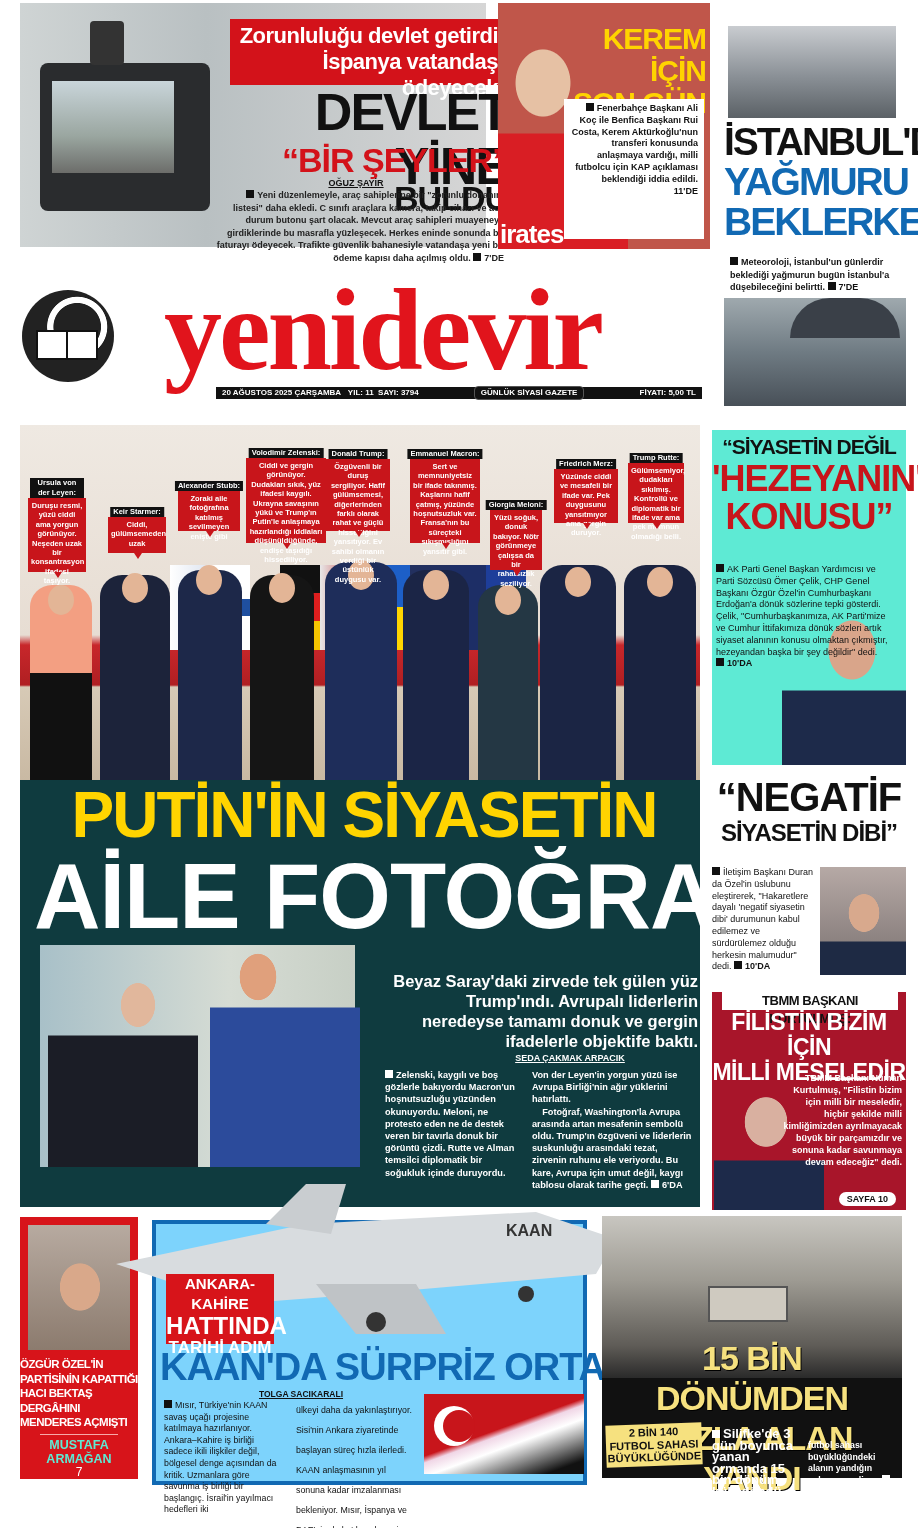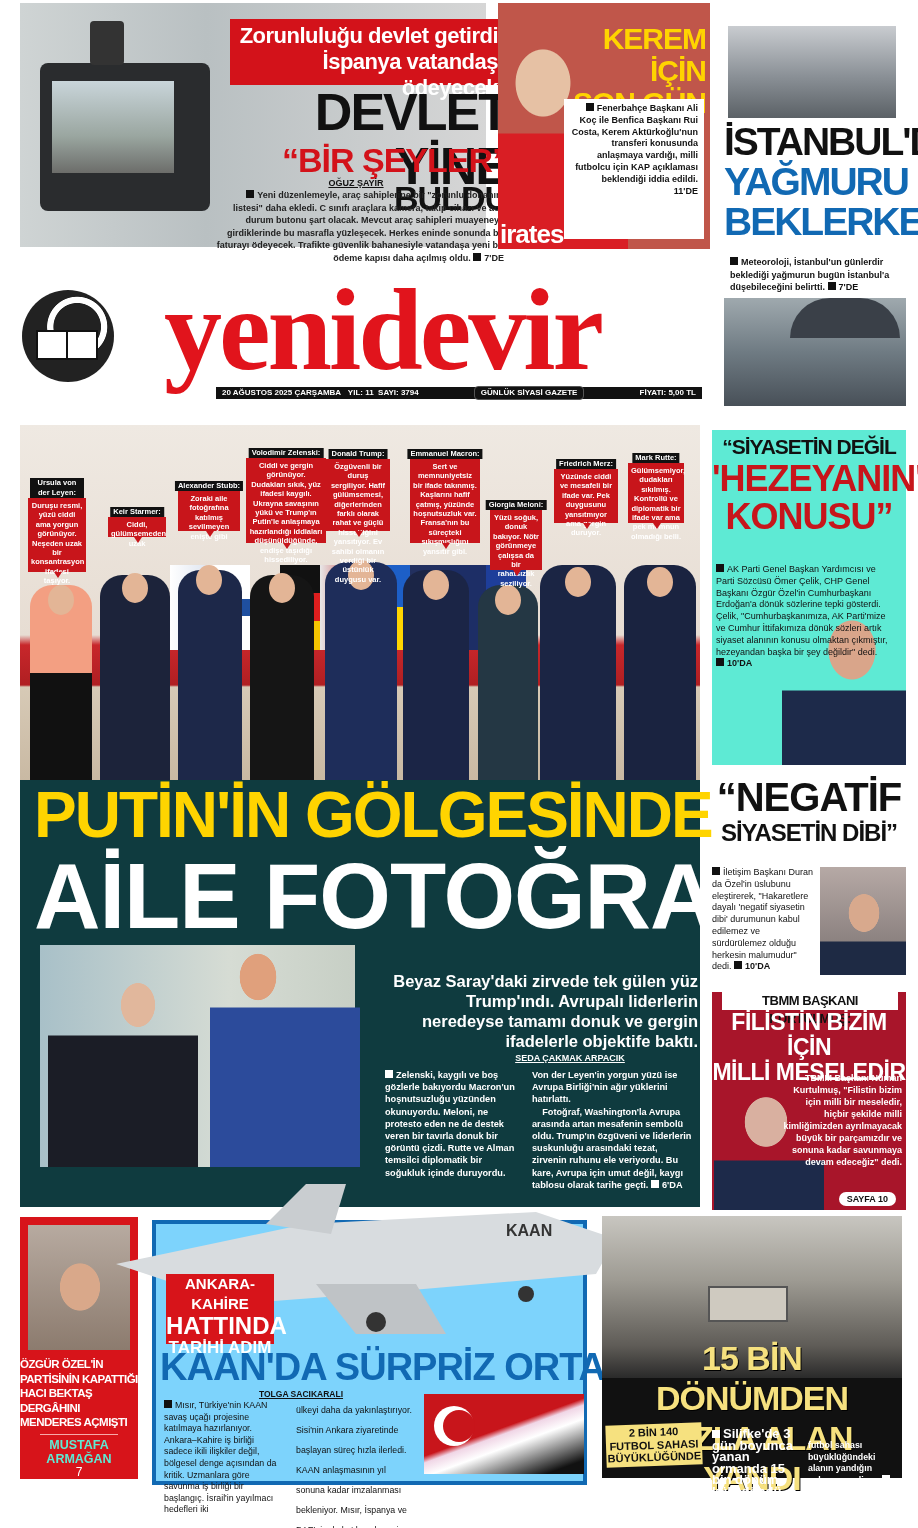--- a/index.html
+++ b/index.html
@@ -193,30 +193,30 @@
     <div class="head" style="left:102px;top:148px"></div>
     <div class="head" style="left:176px;top:140px"></div>
     <div class="head" style="left:249px;top:148px"></div>
     <div class="head" style="left:328px;top:135px"></div>
     <div class="head" style="left:403px;top:145px"></div>
     <div class="head" style="left:475px;top:160px"></div>
     <div class="head" style="left:545px;top:142px"></div>
     <div class="head" style="left:627px;top:142px"></div>
 
     <div class="callout" style="left:8px;top:73px;width:58px;height:74px"><span class="nm" style="top:-20px;line-height:10px;white-space:normal;width:54px">Ursula von der Leyen:</span><span>Duruşu resmi, yüzü ciddi ama yorgun görünüyor. Neşeden uzak bir konsantrasyon ifadesi taşıyor.</span></div>
-    <div class="callout" style="left:88px;top:92px;width:58px;height:20px"><span class="nm">Keir Starmer:</span><span>Ciddi, gülümsemeden uzak</span></div>
+    <div class="callout" style="left:88px;top:92px;width:58px;height:36px"><span class="nm">Keir Starmer:</span><span>Ciddi, gülümsemeden uzak</span></div>
     <div class="callout" style="left:158px;top:66px;width:62px;height:40px"><span class="nm">Alexander Stubb:</span><span>Zoraki aile fotoğrafına katılmış sevilmeyen enişte gibi</span></div>
     <div class="callout" style="left:226px;top:33px;width:80px;height:85px"><span class="nm">Volodimir Zelenski:</span><span>Ciddi ve gergin görünüyor. Dudakları sıkık, yüz ifadesi kaygılı. Ukrayna savaşının yükü ve Trump'ın Putin'le anlaşmaya hazırlandığı iddiaları düşünüldüğünde, endişe taşıdığı hissediliyor.</span></div>
     <div class="callout" style="left:306px;top:34px;width:64px;height:72px"><span class="nm">Donald Trump:</span><span>Özgüvenli bir duruş sergiliyor. Hafif gülümsemesi, diğerlerinden farklı olarak rahat ve güçlü hissettiğini yansıtıyor. Ev sahibi olmanın verdiği bir üstünlük duygusu var.</span></div>
     <div class="callout" style="left:390px;top:34px;width:70px;height:84px"><span class="nm">Emmanuel Macron:</span><span>Sert ve memnuniyetsiz bir ifade takınmış. Kaşlarını hafif çatmış, yüzünde hoşnutsuzluk var. Fransa'nın bu süreçteki sıkışmışlığını yansıtır gibi.</span></div>
     <div class="callout" style="left:470px;top:85px;width:52px;height:60px"><span class="nm">Giorgia Meloni:</span><span>Yüzü soğuk, donuk bakıyor. Nötr görünmeye çalışsa da bir rahatsızlık seziliyor.</span></div>
     <div class="callout" style="left:534px;top:44px;width:64px;height:54px"><span class="nm">Friedrich Merz:</span><span>Yüzünde ciddi ve mesafeli bir ifade var. Pek duygusunu yansıtmıyor ama gergin duruyor.</span></div>
-    <div class="callout" style="left:608px;top:38px;width:56px;height:60px"><span class="nm">Mark Rutte:</span><span>Gülümsemiyor, dudakları sıkılmış. Kontrollü ve diplomatik bir ifade var ama pek memnun olmadığı belli.</span></div>
-  </div>
-  <div id="bh1">PUTİN'İN GÖLGESİNDE</div>
+    <div class="callout" style="left:608px;top:38px;width:56px;height:60px"><span class="nm">Trump Rutte:</span><span>Gülümsemiyor, dudakları sıkılmış. Kontrollü ve diplomatik bir ifade var ama pek memnun olmadığı belli.</span></div>
+  </div>
+  <div id="bh1">PUTİN'İN SİYASETİN</div>
   <div id="bh2">AİLE FOTOĞRAFI</div>
   <div id="duo">
     <div id="putin" style="background:radial-gradient(ellipse 28px 36px at 90px 30px,#e1b79c 60%,transparent 62%),linear-gradient(180deg,transparent 60px,#1b1d26 61px)"></div>
     <div id="trump" style="background:radial-gradient(ellipse 30px 38px at 48px 40px,#e0a07c 60%,transparent 62%),linear-gradient(180deg,transparent 70px,#2c4b9b 71px)"></div>
   </div>
   <div id="deck">Beyaz Saray'daki zirvede tek gülen yüz Trump'ındı. Avrupalı liderlerin neredeyse tamamı donuk ve gergin ifadelerle objektife baktı.</div>
   <div id="byl2">SEDA ÇAKMAK ARPACIK</div>
   <div id="col1"><span class="sq sqw"></span><span>Zelenski, kaygılı ve boş gözlerle bakıyordu Macron'un hoşnutsuzluğu yüzünden okunuyordu. Meloni, ne protesto eden ne de destek veren bir tavırla donuk bir görüntü çizdi. Rutte ve Alman temsilci diplomatik bir soğukluk içinde duruyordu.</span></div>
   <div id="col2"><span>Von der Leyen'in yorgun yüzü ise Avrupa Birliği'nin ağır yüklerini hatırlattı.</span><br>&nbsp;&nbsp;&nbsp;&nbsp;<span>Fotoğraf, Washington'la Avrupa arasında artan mesafenin sembolü oldu. Trump'ın özgüveni ve liderlerin suskunluğu arasındaki tezat, zirvenin ruhunu ele veriyordu. Bu kare, Avrupa için umut değil, kaygı tablosu olarak tarihe geçti.</span> <span class="sq sqw"></span><span>6'DA</span></div>
 </div>

